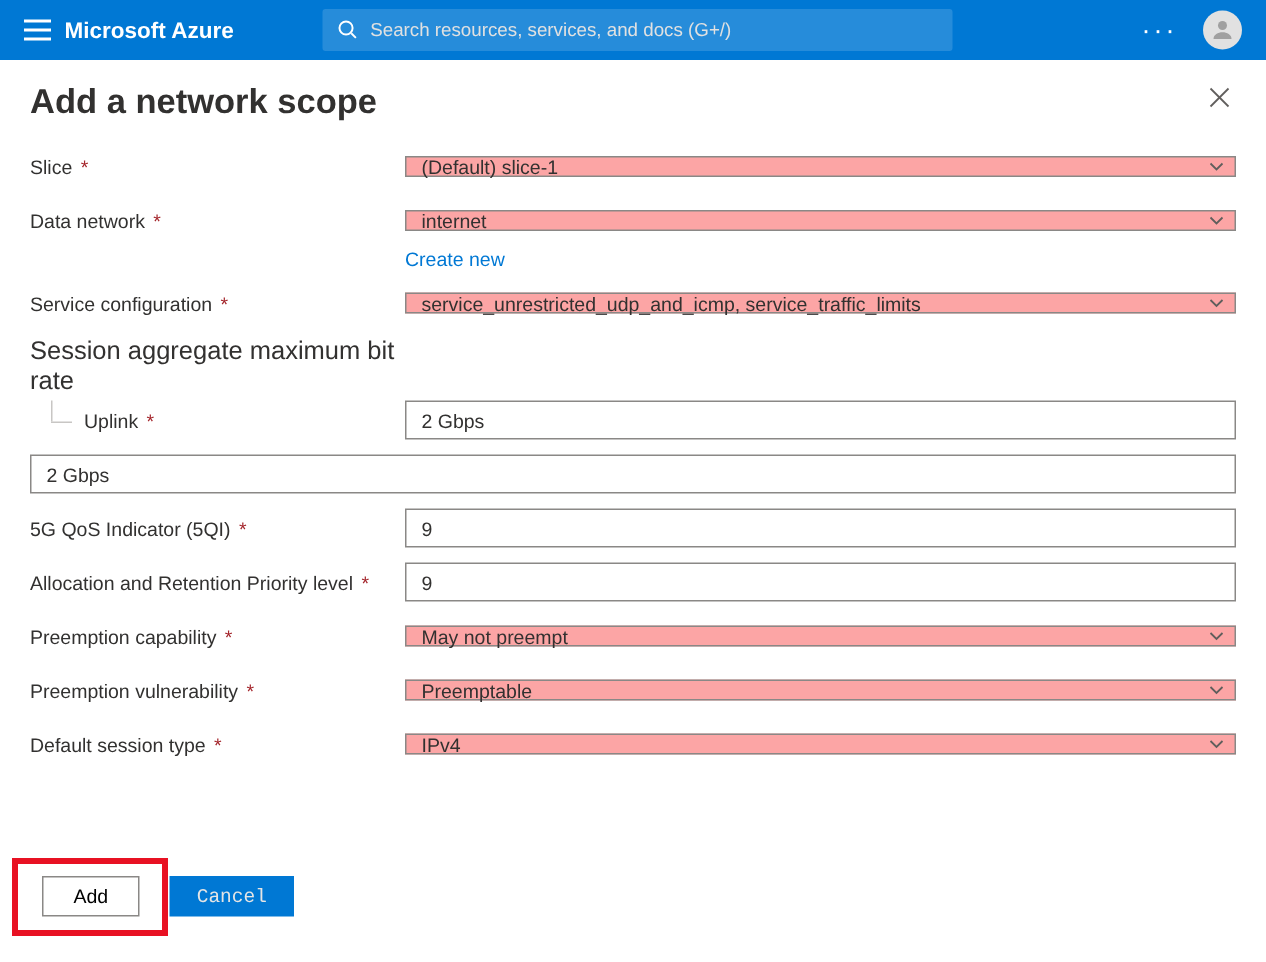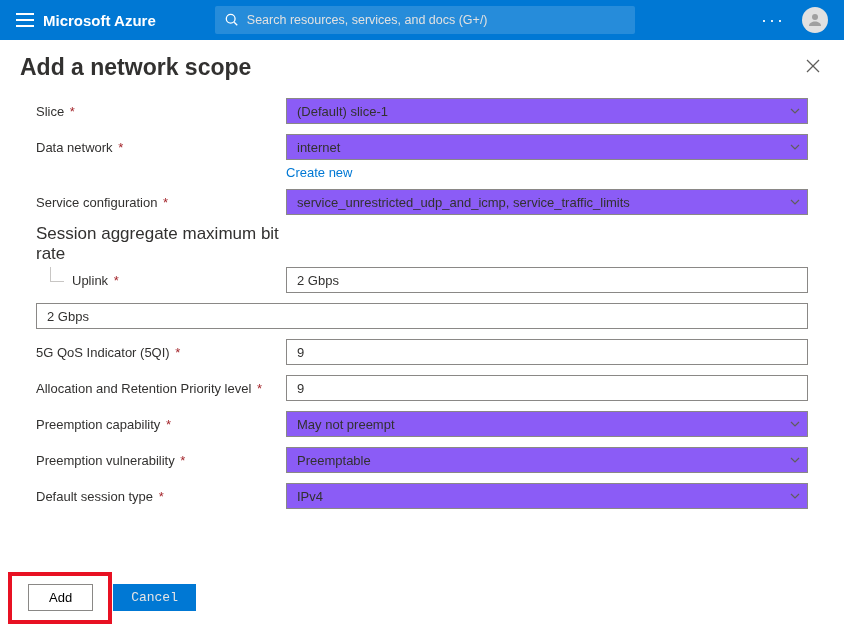--- a/index.html
+++ b/index.html
@@ -15,27 +15,27 @@
     .search-icon-svg { margin-right: 8px; flex-shrink: 0; }
     .spacer { flex: 1; }
     .top-more { color: #fff; font-size: 18px; letter-spacing: 2px; cursor: pointer; margin-right: 8px; }
     .avatar { width: 26px; height: 26px; border-radius: 50%; background: #e1e1e1; display: flex; align-items: center; justify-content: center; cursor: pointer; }
     .avatar svg { width: 18px; height: 18px; }
     
     .blade-header { display: flex; justify-content: space-between; align-items: center; padding: 14px 20px 6px 20px; }
     .blade-title { font-size: 23px; font-weight: 600; color: #323130; }
     .close-x { font-size: 16px; color: #605e5c; cursor: pointer; padding: 4px; }
     
-    .form { padding: 10px 36px; }
+    .form { padding: 10px 20px; }
     .row { display: flex; align-items: center; margin-bottom: 8px; min-height: 28px; }
     .label-col { width: 250px; font-size: 13px; color: #323130; }
     .req { color: #a4262c; margin-left: 2px; }
     .ctrl-col { flex: 1; }
     
-    .dropdown { position: relative; width: 100%; height: 26px; border: 1px solid #8a8886; background: #8b5cf6; display: flex; align-items: center; padding: 0 26px 0 10px; font-size: 13px; cursor: pointer; }
+    .dropdown { position: relative; width: 100%; height: 14px; border: 1px solid #8a8886; background: #fca5a5; display: flex; align-items: center; padding: 0 26px 0 10px; font-size: 13px; cursor: pointer; }
     .dropdown .chev { position: absolute; right: 6px; top: 50%; transform: translateY(-50%); }
     .chev svg { display: block; }
     
     .text-input { width: 100%; height: 26px; border: 1px solid #8a8886; background: #fff; padding: 0 10px; font-size: 13px; color: #323130; font-family: inherit; outline: none; }
     
     .link { color: #0078d4; font-size: 13px; cursor: pointer; }
     .link-row { margin-top: -4px; margin-bottom: 8px; margin-left: 250px; }
     
     .tree-label { font-size: 17px; color: #323130; }
     .tree-child { position: relative; padding-left: 36px; }

